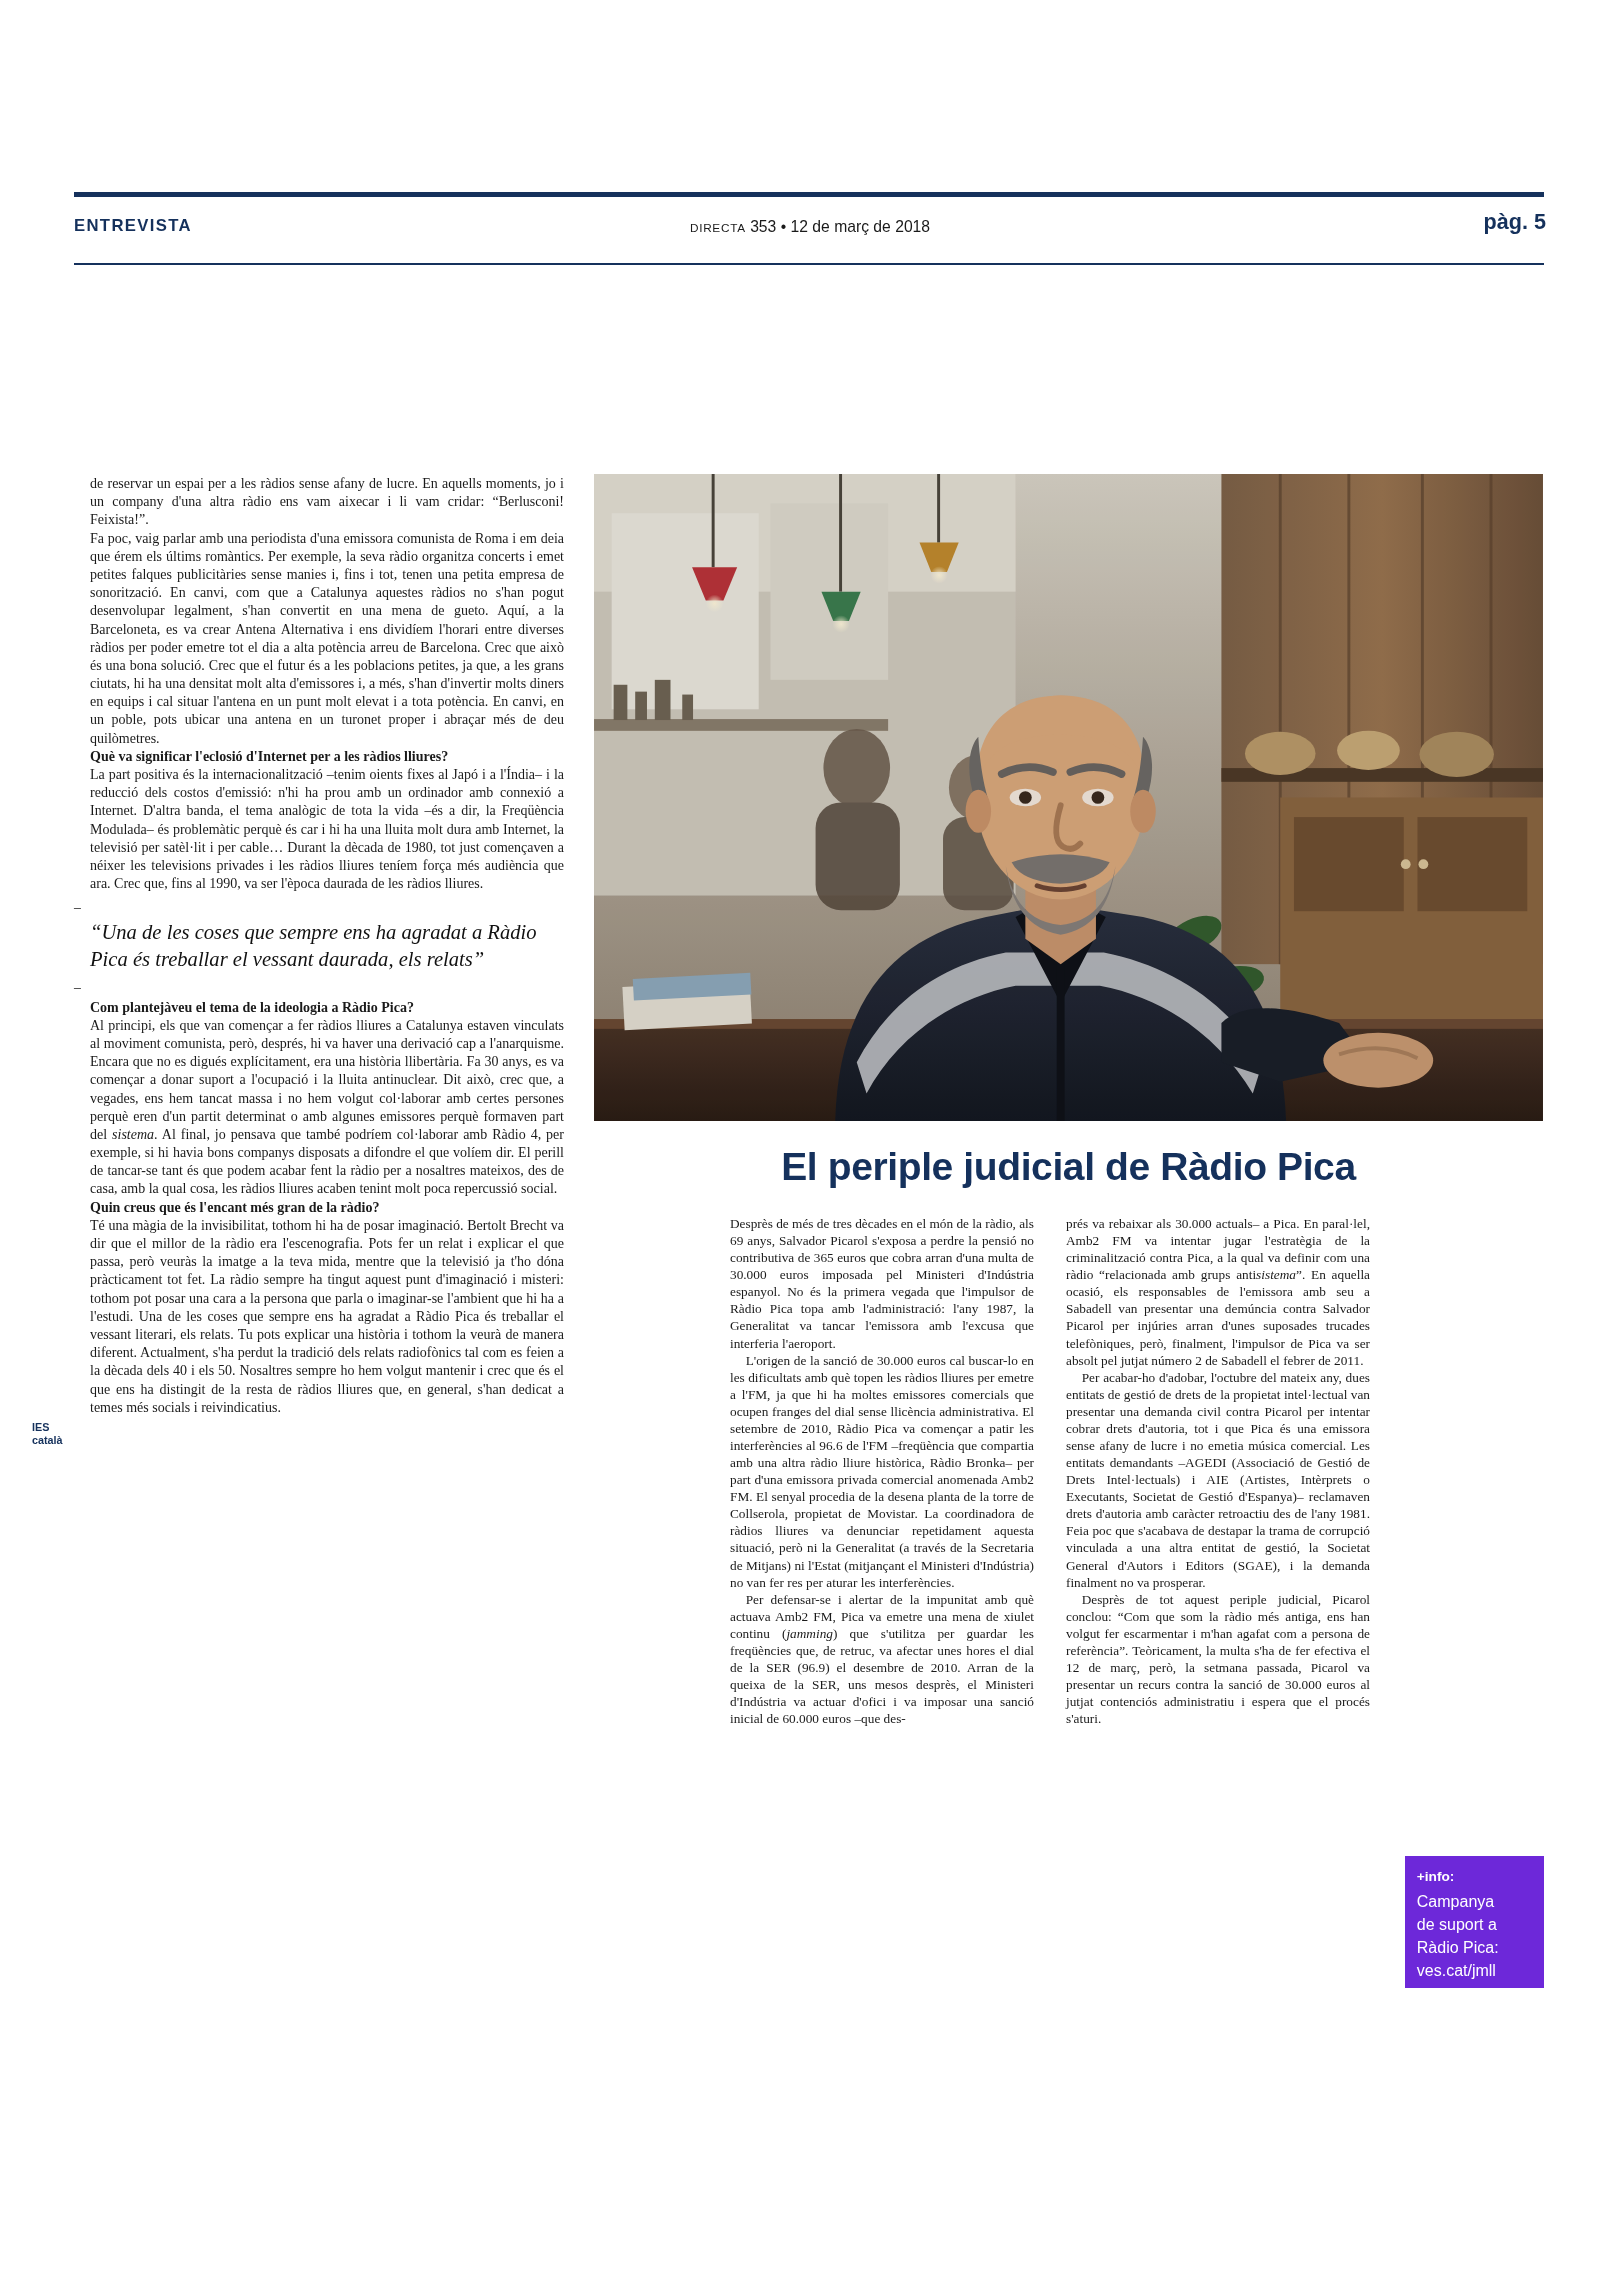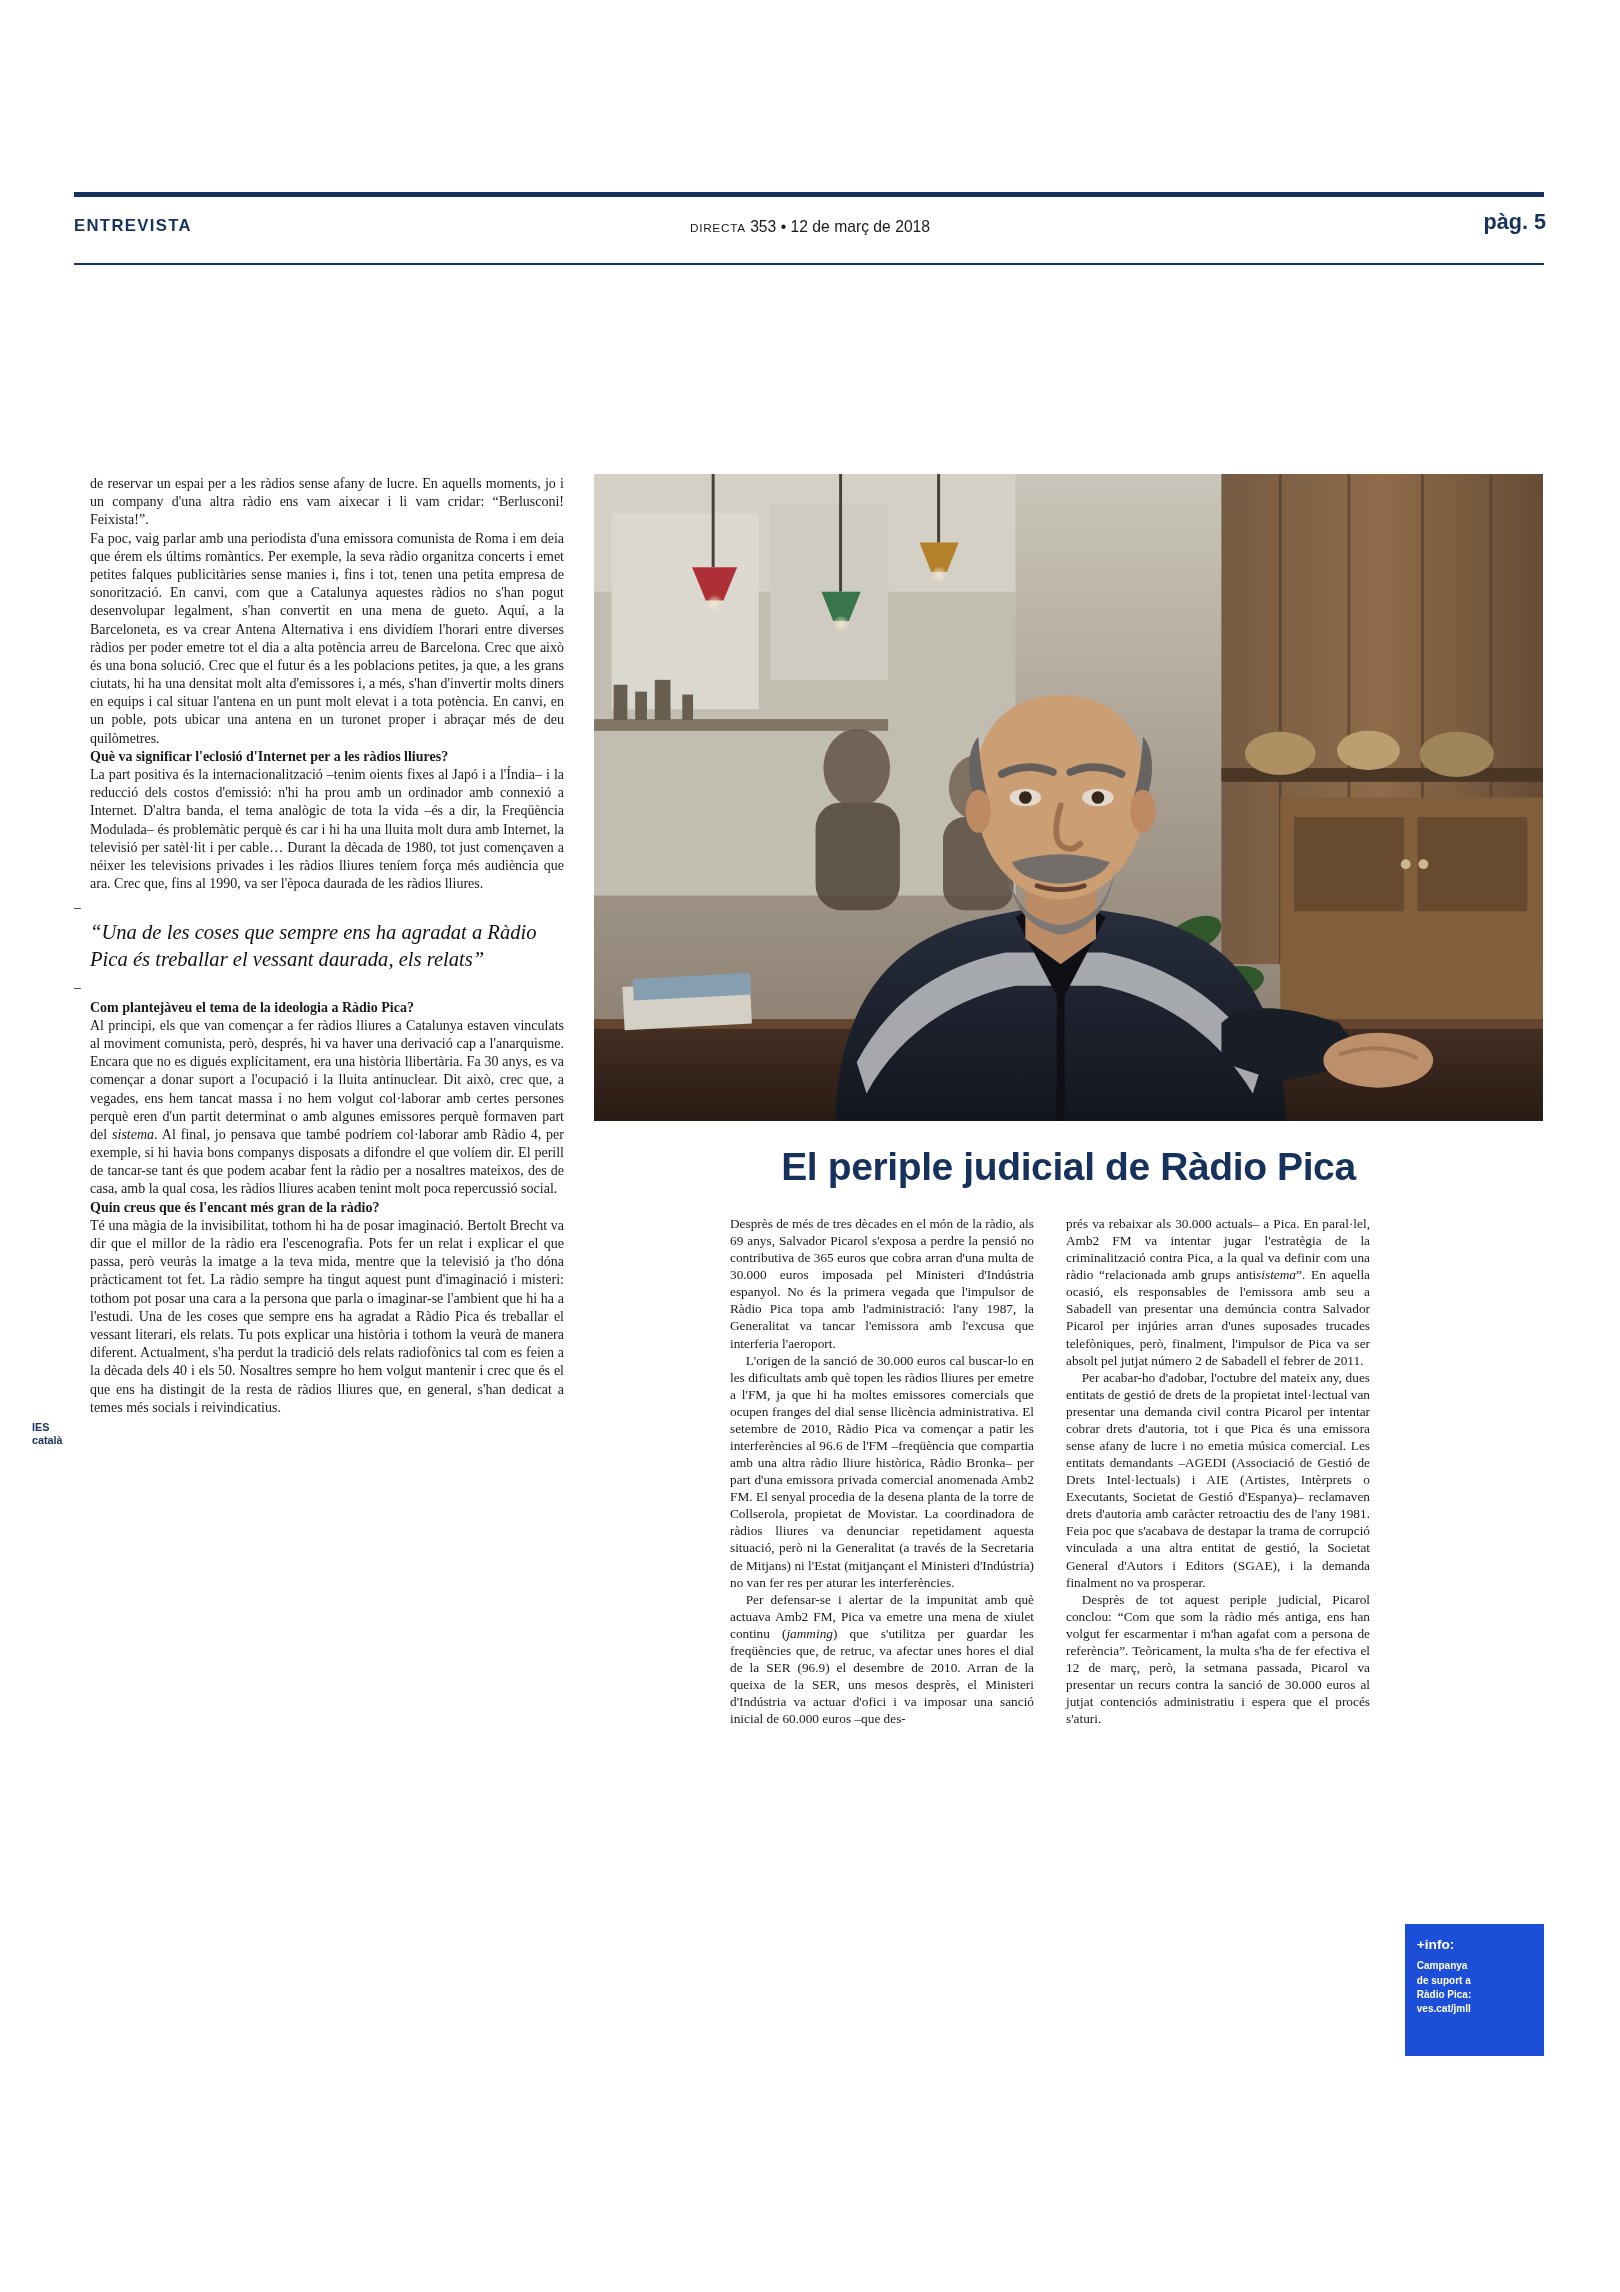--- a/index.html
+++ b/index.html
@@ -165,38 +165,37 @@
   .art-col p {
     margin: 0;
     text-indent: 15.7px;
   }
   .art-col p.first { text-indent: 0; }
 
   
   .info-box {
     position: absolute;
     left: 1405px;
-    top: 1924px;
+    top: 1856px;
     width: 139px;
     height: 132px;
-    background: #1d4ed8;
+    background: #6d28d9;
     color: #ffffff;
     font-family: "Liberation Sans", sans-serif;
     padding: 12.7px 11.8px;
     box-sizing: border-box;
   }
   .info-box .info-title {
     font-size: 13.7px;
     font-weight: bold;
     margin-bottom: 7.8px;
   }
   .info-box .info-line {
-    font-size: 10px;
+    font-size: 16px;
     line-height: 1.42;
-    font-weight: bold;
   }
 </style>
 </head>
 <body>
 
 <div class="page">
 
   <div class="header-rule-top"></div>
   <div class="header-section">ENTREVISTA</div>
   <div class="header-center">

